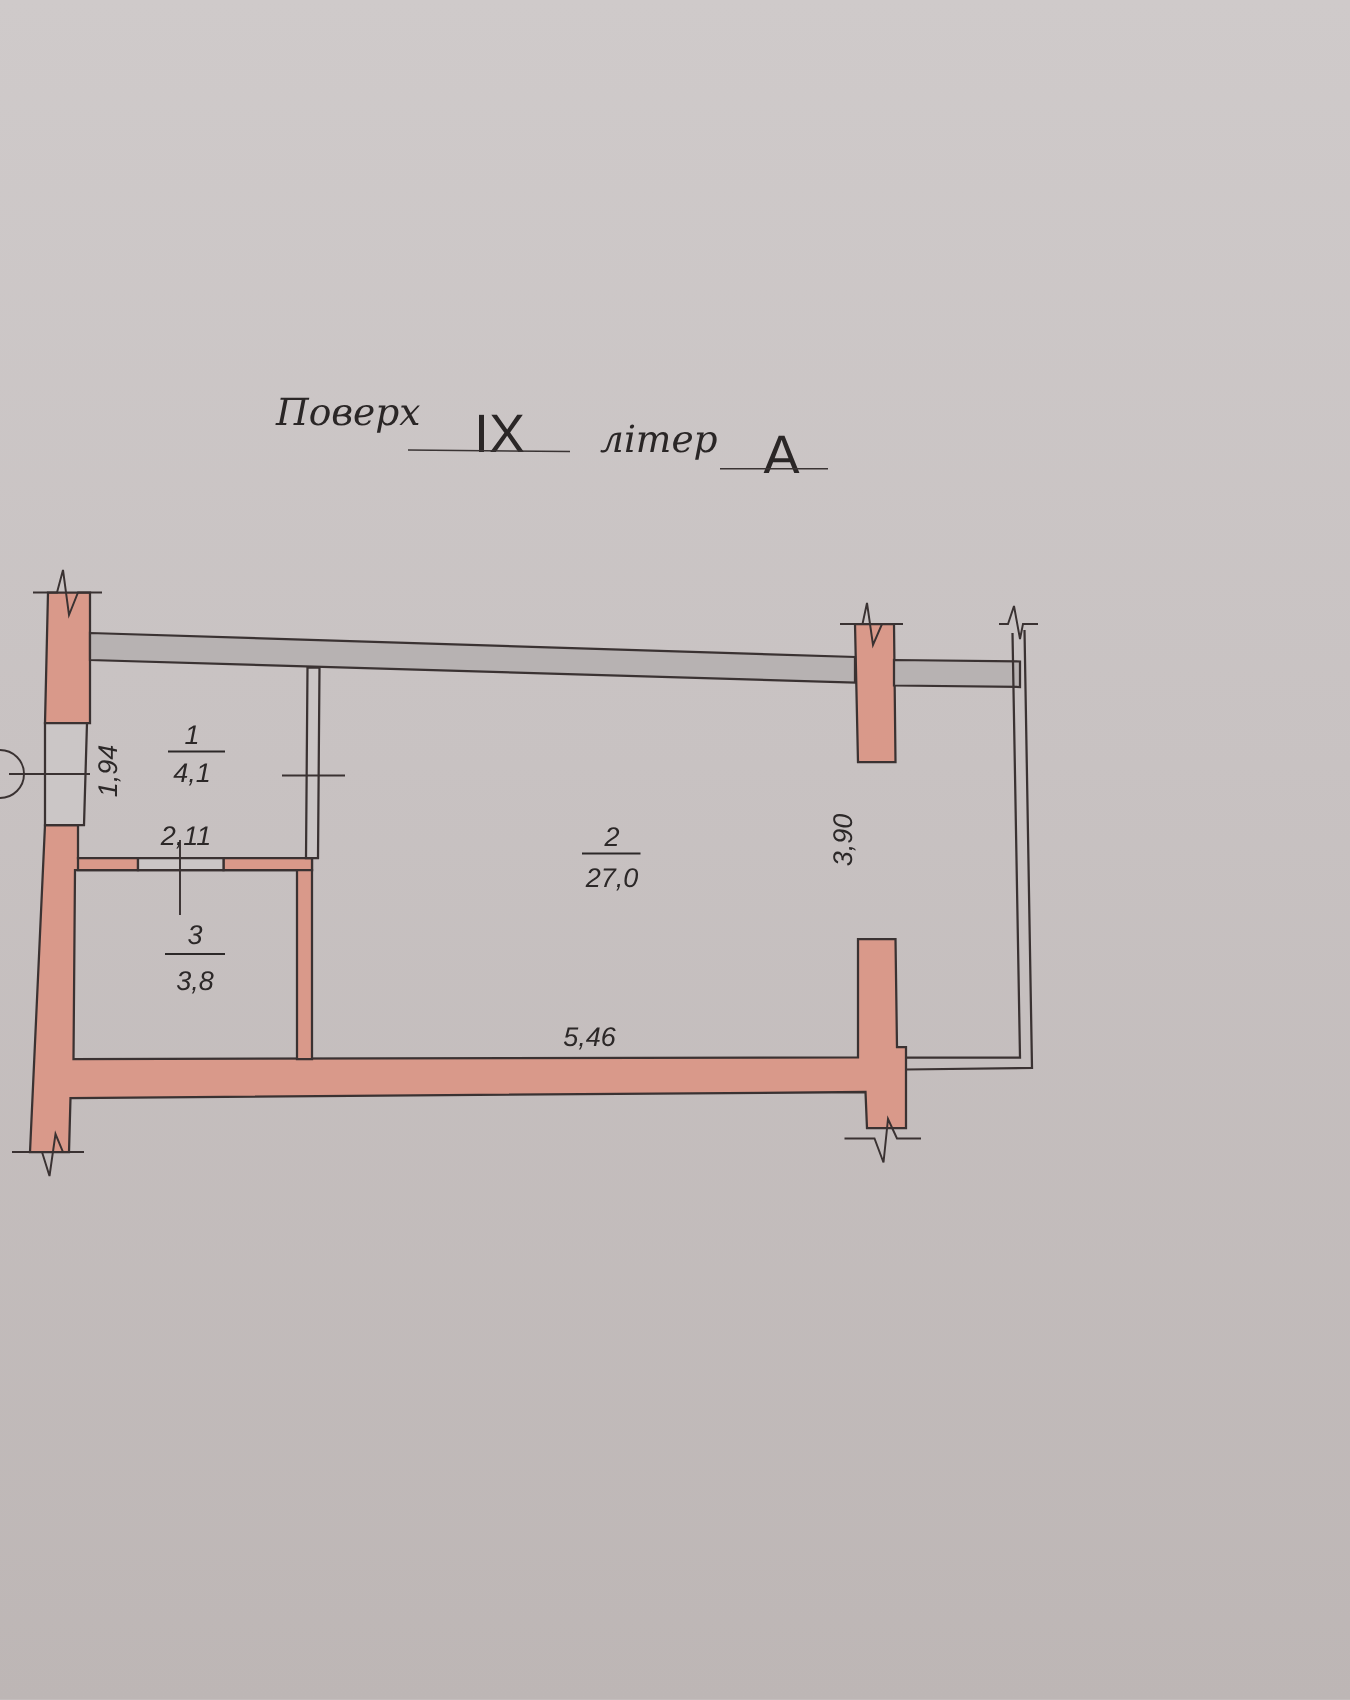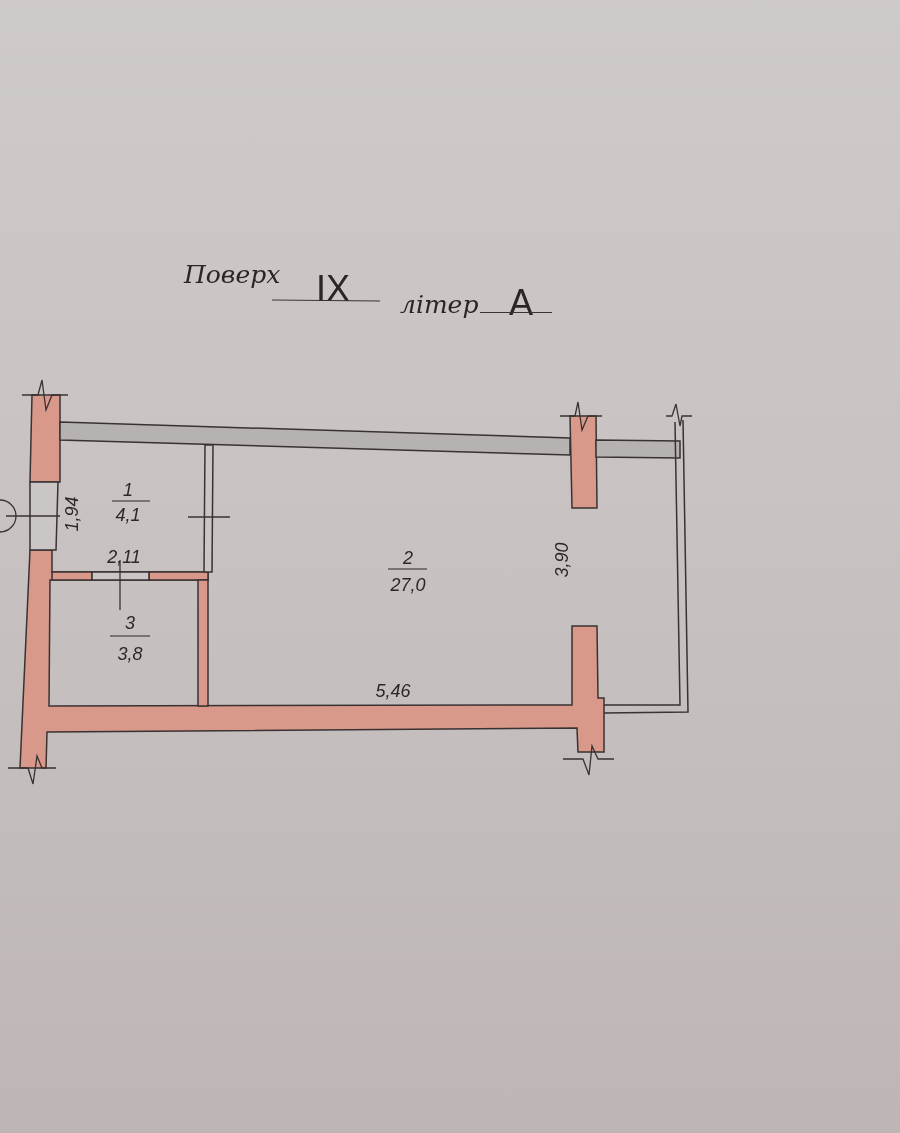--- a/index.html
+++ b/index.html
@@ -24,21 +24,21 @@
   svg { position: absolute; left: 0; top: 0; }
   .rtxt { font-family: "Liberation Sans", sans-serif; font-style: italic; font-size: 18px; fill: #2c2828; }
 </style>
 </head>
 <body>
 
 <div class="header">
   <span class="lbl" style="left:16px;top:2px;">Поверх</span>
   <span class="val" style="left:130px;top:10px;width:70px;">IX</span>
   <span class="uline" style="left:104px;top:42px;width:108px;transform:rotate(0.6deg);"></span>
-  <span class="lbl" style="left:232px;top:32px;font-style:italic;">літер</span>
+  <span class="lbl" style="left:232px;top:20px;font-style:italic;">літер</span>
   <span class="val" style="left:328px;top:24px;width:50px;">A</span>
   <span class="uline" style="left:312px;top:54px;width:72px;"></span>
 </div>
 
 <svg width="900" height="1133" viewBox="0 0 900 1133">
   <g stroke="#3a3232" stroke-width="1.5" fill="#d9998a">
 
     <path d="M32 395 L60 395 L60 482 L30 482 Z"></path>
 
     <path d="M30 550 L52 550 L52 572 L208 572 L208 580 L50 580 L49 706 L572 705 L572 626 L597 626 L598 698 L604 698 L604 752 L578 752 L577 728 L47 732 L46 768 L20 768 Z"></path>

